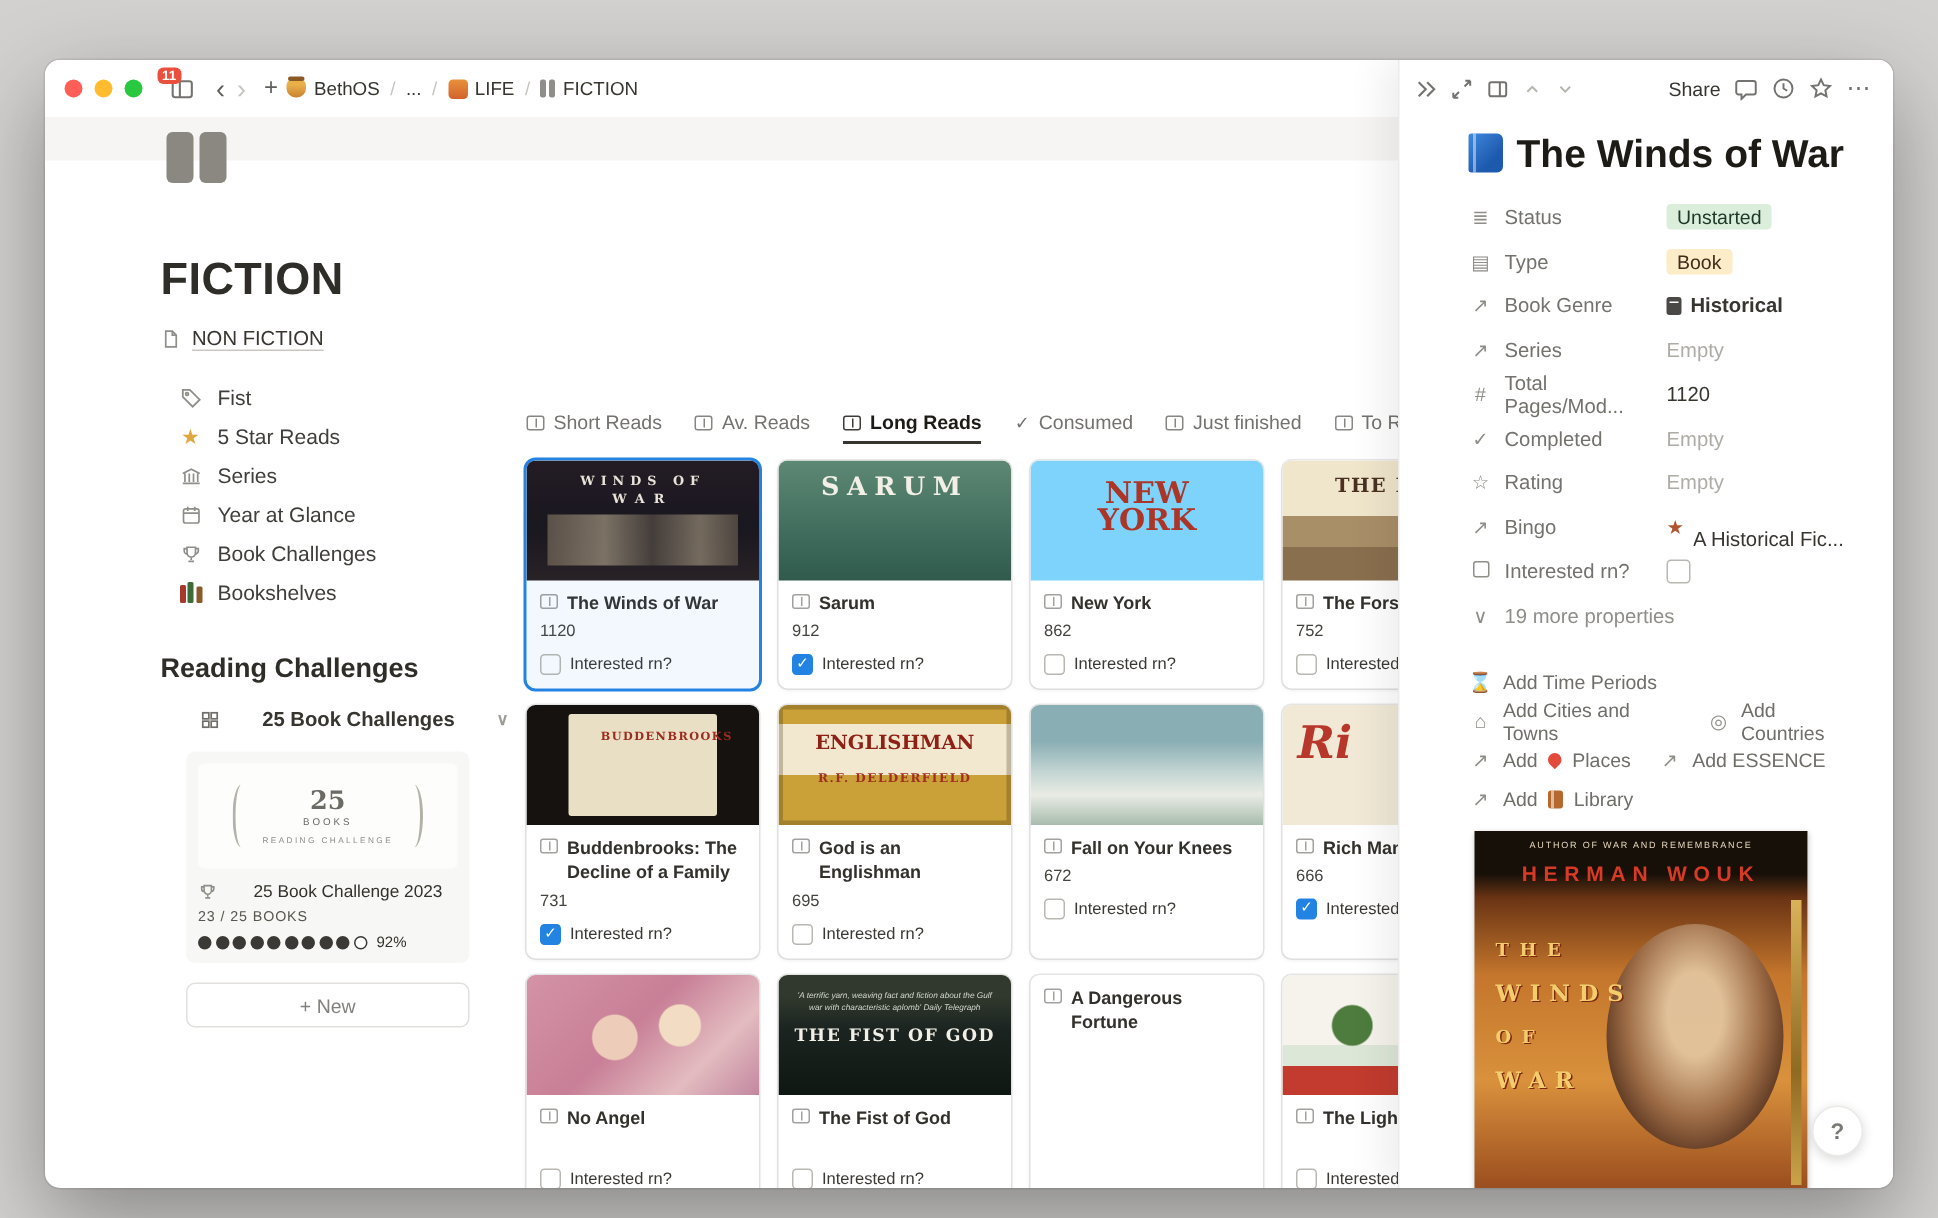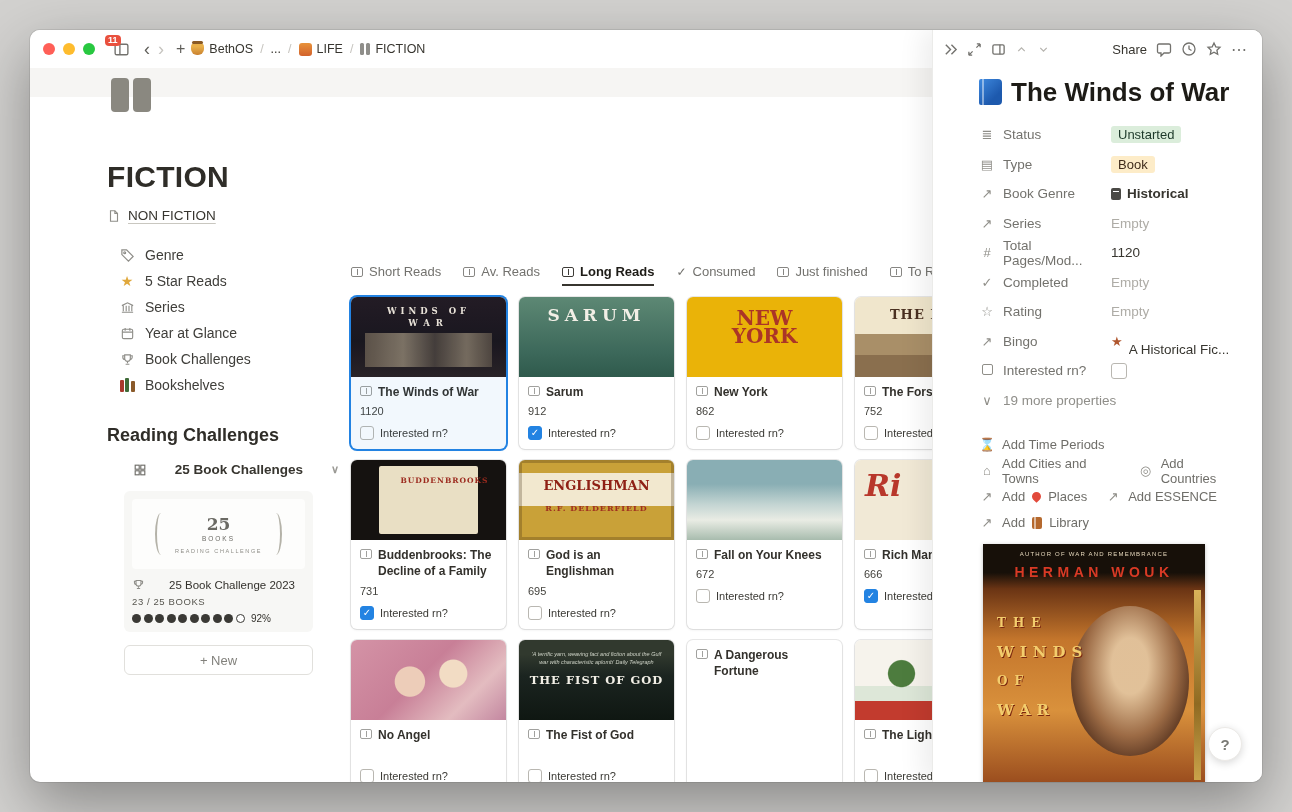--- a/index.html
+++ b/index.html
@@ -1,19 +1,19 @@
 <!DOCTYPE html>
 <html><head>
 <meta charset="utf-8">
 <style>
   * { margin:0; padding:0; box-sizing:border-box; }
   html,body { width:1292px; height:812px; }
   body { background:#d2d1cf; font-family:"Liberation Sans",sans-serif; color:#37352f; overflow:hidden; }
 
-  .window { position:absolute; left:30px; top:30px; width:1232px; height:752px; background:#fff;
+  .window { position:absolute; left:30px; top:40px; width:1232px; height:752px; background:#fff;
             border-radius:10px; overflow:hidden; box-shadow:0 22px 60px rgba(0,0,0,.35), 0 0 0 1px rgba(0,0,0,.08); }
 
   
   .topbar { position:absolute; top:0; left:0; right:0; height:38px; background:#fff; display:flex; align-items:center; padding-left:13px; z-index:5; }
   .lights { display:flex; gap:8px; }
   .light { width:12px; height:12px; border-radius:50%; }
   .light.red{ background:#ff5f57; } .light.yellow{ background:#febc2e; } .light.green{ background:#28c840; }
   .tb-ic { color:#73726e; display:inline-flex; align-items:center; justify-content:center; }
   .sb-toggle { position:relative; margin-left:18px; }
   .sb-badge { position:absolute; left:-8px; top:-6px; background:#e9503e; color:#fff; font-size:9px; font-weight:700;
@@ -98,21 +98,21 @@
 
   
   .cl { position:relative; z-index:1; text-align:center; }
   .cv-winds { background:linear-gradient(180deg,#23161a,#191014 55%,#2a1d1c); }
   .cv-winds .l1 { margin-top:9px; font:700 8.5px "DejaVu Serif",serif; letter-spacing:4px; color:#e8e2d8; }
   .cv-winds .l2 { margin-top:2px; font:700 8.5px "DejaVu Serif",serif; letter-spacing:6px; color:#e8e2d8; }
   .cv-winds::after { content:""; position:absolute; left:14px; right:14px; bottom:10px; height:34px; opacity:.85;
     background:linear-gradient(90deg,#6a5846,#93816a 30%,#4e4036 55%,#8a7862 80%,#5a4a3c); }
   .cv-sarum { background:linear-gradient(180deg,#5d8874,#3c685a 70%,#2f5a4c); }
   .cv-sarum .l1 { margin-top:8px; font:700 17px "DejaVu Serif",serif; letter-spacing:5px; color:#f2efe6; }
-  .cv-newyork { background:#eab308; }
+  .cv-newyork { background:#7dd3fc; }
   .cv-newyork .l1 { margin-top:12px; font:700 20px "DejaVu Serif",serif; color:#ab3527; line-height:.9; }
   .cv-newyork .l2 { font:700 20px "DejaVu Serif",serif; color:#ab3527; line-height:.95; }
   .cv-fors { background:linear-gradient(180deg,#f0e6cc 0 46%,#a98f68 46% 72%,#8a6f4e 72%); }
   .cv-fors .l1 { margin-top:10px; font:700 13px "DejaVu Serif",serif; color:#4a3020; letter-spacing:1px; }
   .cv-budden { background:#151210; }
   .cv-budden::before { content:""; position:absolute; left:28px; right:28px; top:6px; bottom:6px; background:#e9dfc4; border-radius:2px; }
   .cv-budden .l1 { margin-top:16px; font:700 7.5px "DejaVu Serif",serif; color:#9c2a1e; letter-spacing:1px;margin-left:32px; }
   .cv-english { background:linear-gradient(180deg,#c9a138 0 16%,#f2e8cf 16% 58%,#c9a138 58%); box-shadow:inset 0 0 0 3px rgba(52,32,8,.25); }
   .cv-english .l1 { margin-top:18px; font:700 13px "DejaVu Serif",serif; color:#8f2015; }
   .cv-english .l2 { margin-top:10px; font:700 8px "DejaVu Serif",serif; color:#a03020; letter-spacing:1px; }
@@ -257,21 +257,21 @@
     </div>
 
     <div class="views">
       <div class="view-item">
         <span class="vic">
             <svg class="sic" width="15" height="15" viewBox="0 0 16 16" fill="none" stroke="#8f8e89" stroke-width="1.3">
               <path d="M2 2h5l7 7-5 5-7-7z"></path>
               <circle cx="5" cy="5" r="1"></circle>
             </svg>
           </span>
-        <span>Genre</span>
+        <span>Fist</span>
       </div>
       <div class="view-item">
         <span class="vic star-g">★</span>
         <span>5 Star Reads</span>
       </div>
       <div class="view-item">
         <span class="vic">
             <svg class="sic" width="15" height="15" viewBox="0 0 16 16" fill="none" stroke="#8f8e89" stroke-width="1.2">
               <path d="M2 6l6-3 6 3M3.5 6v6M6.6 6v6M9.6 6v6M12.6 6v6M2 13h12"></path>
             </svg>

